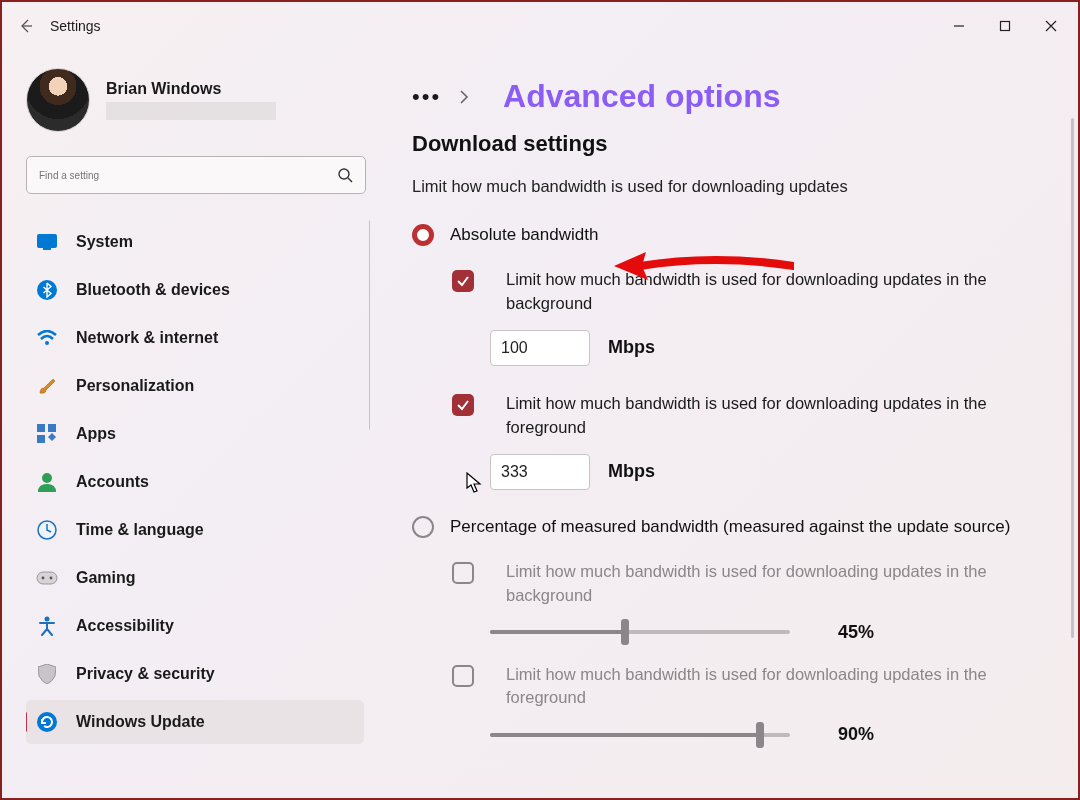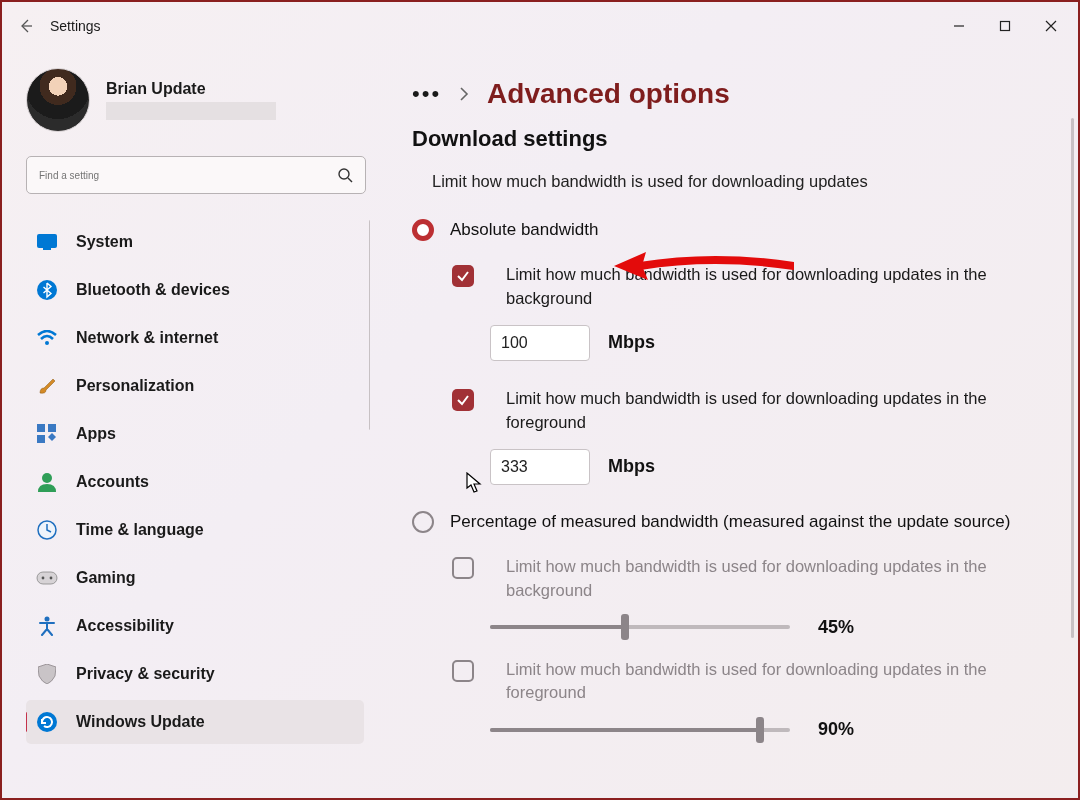--- a/index.html
+++ b/index.html
@@ -111,23 +111,23 @@
     padding: 28px 16px 0 30px;
     position:relative;
     overflow:hidden;
   }
   .crumb {
     display:flex;align-items:center;gap:18px;
     margin-bottom:16px;
   }
   .crumb .dots { font-size:22px;color:#1a1a1a;letter-spacing:2px;}
   .crumb .chev { color:#666; }
-  .crumb h1 { font-size:28px; font-weight:600;color:#7f1d1d;}
+  .crumb h1 { font-size:32px; font-weight:600;color:#8b5cf6;margin-left:16px;}
   h2.section { font-size:22px; font-weight:600; margin:6px 0 20px 0;color:#111;}
-  .desc { font-size:16.5px;color:#222;margin-bottom:28px;margin-left:20px;}
+  .desc { font-size:16.5px;color:#222;margin-bottom:28px;}
 
   .radio-row {
     display:flex;align-items:center;gap:16px;
     font-size:17px;color:#111;
     margin-bottom:22px;
     cursor:pointer;
   }
   .radio {
     width:22px;height:22px;border-radius:50%;
     border:5px solid #bc2f32;
@@ -160,21 +160,21 @@
     display:flex;align-items:center;gap:18px;margin:8px 0 26px 38px;
   }
   .numbox {
     width:100px;height:36px;border:1px solid #c9c3c6;border-radius:4px;
     background:#fff;
     display:flex;align-items:center;padding:0 10px;font-size:16px;color:#222;
   }
   .unit { font-size:18px; font-weight:600;color:#111;}
 
   .slider-row {
-    display:flex;align-items:center;gap:28px;margin:10px 0 20px 38px;
+    display:flex;align-items:center;gap:48px;margin:10px 0 20px 38px;
   }
   .slider {
     position:relative;width:300px;height:4px;background:#bfb9bc;border-radius:2px;
   }
   .slider .fill { position:absolute;left:0;top:0;bottom:0;background:#8c8589;border-radius:2px;}
   .slider .thumb {
     position:absolute;top:50%;width:8px;height:26px;background:#8c8589;border-radius:3px;
     transform:translate(-50%,-50%);
   }
   .pct { font-size:18px;font-weight:600;color:#111;}
@@ -231,21 +231,21 @@
     </div>
   </div>
 </div>
 
 <div class="frame">
 
   <div class="sidebar">
     <div class="profile">
       <div class="avatar"></div>
       <div class="profile-text">
-        <div class="name">Brian Update</div>
+        <div class="name">Brian Windows</div>
         <div class="sub"></div>
       </div>
     </div>
 
     <div class="search">
       <input placeholder="Find a setting" style="">
       <span class="sicon">
         <svg width="16" height="16" viewBox="0 0 16 16">
             <circle cx="7" cy="7" r="5" fill="none" stroke="#333" stroke-width="1.4"></circle>
             <path d="M11 11 L15 15" stroke="#333" stroke-width="1.4"></path>

